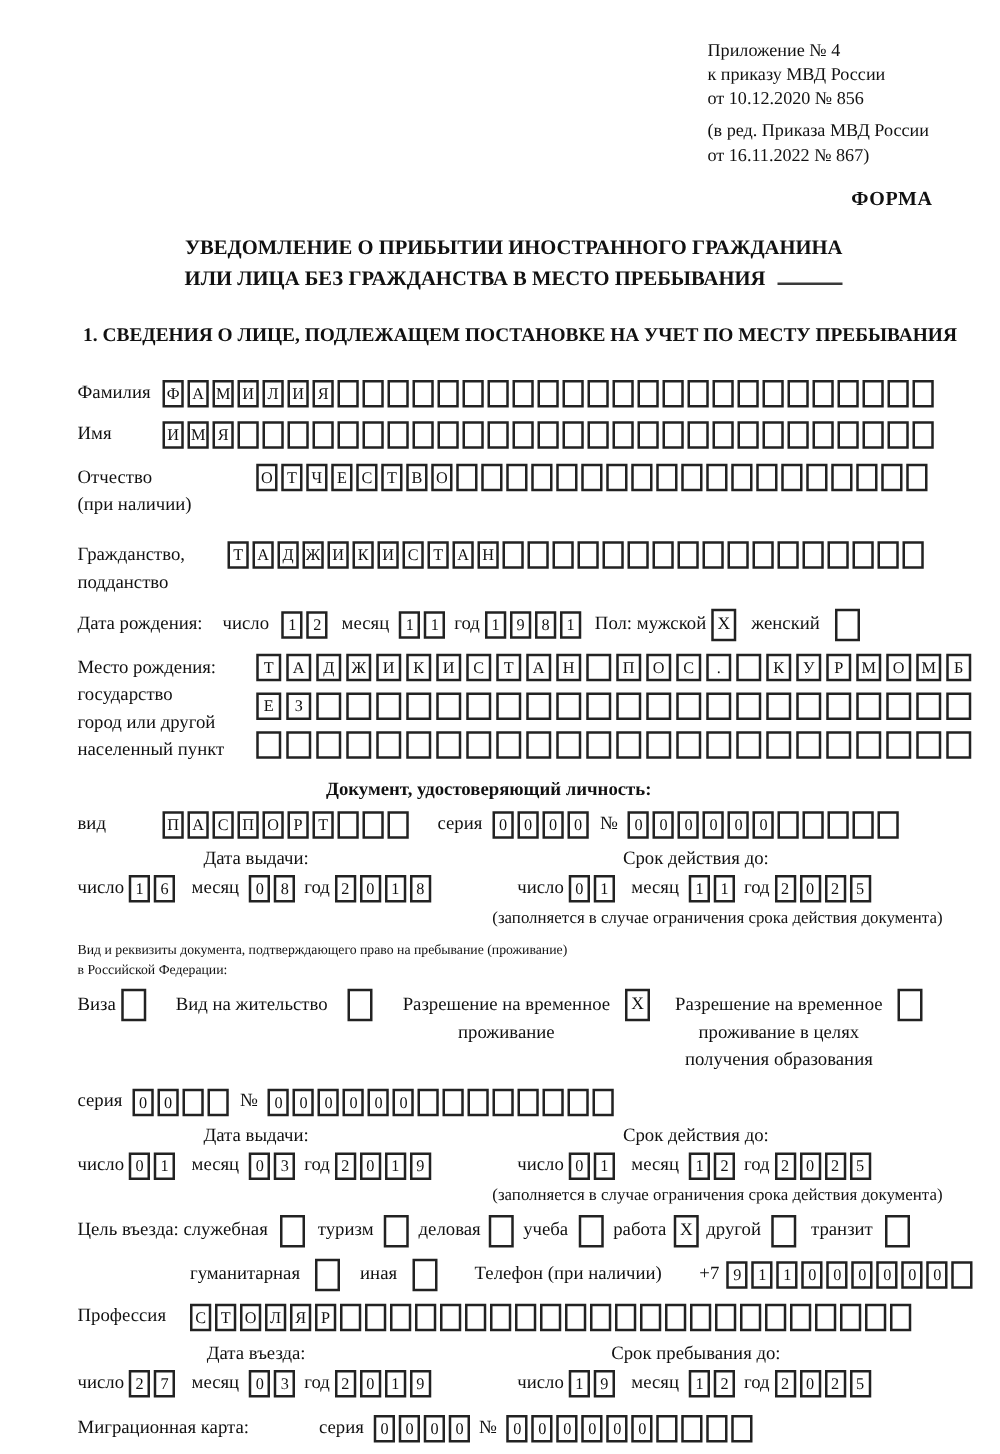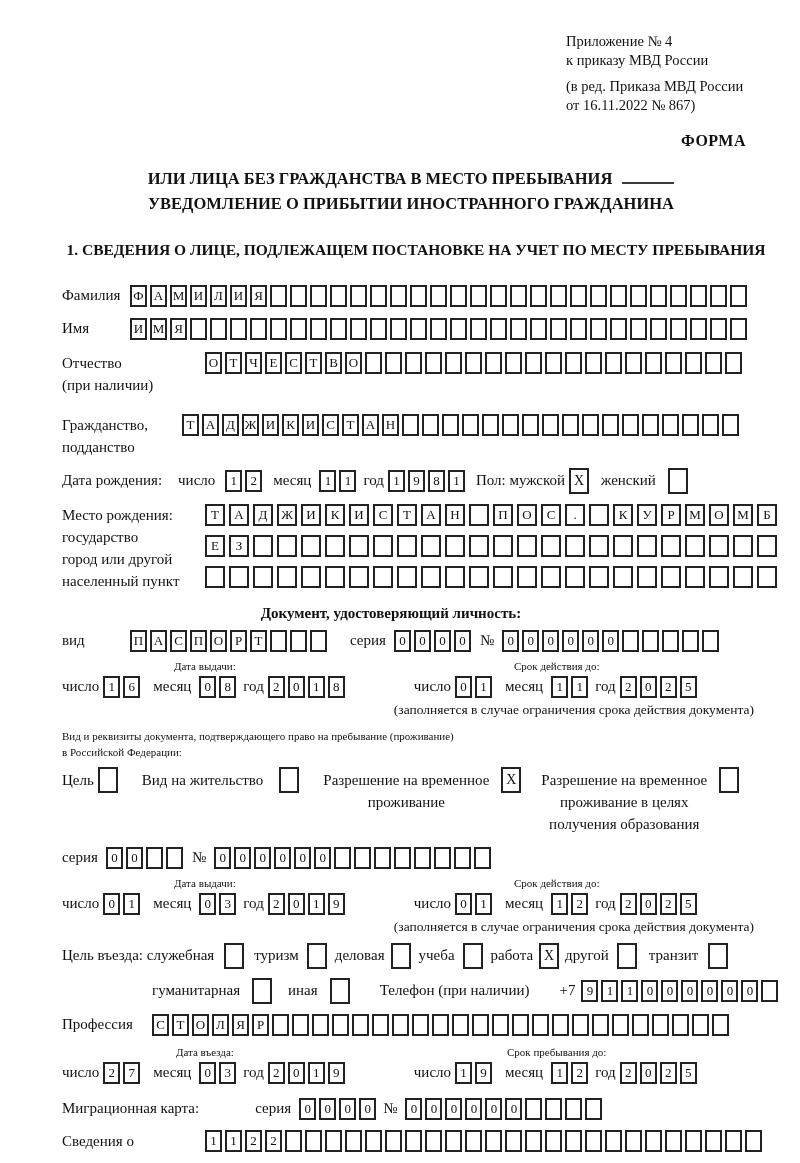--- a/index.html
+++ b/index.html
@@ -45,49 +45,50 @@
   }
   .g4{margin-left:4px}.g6{margin-left:6px}.g8{margin-left:8px}.g10{margin-left:10px}
   .g12{margin-left:12px}.g16{margin-left:16px}.g20{margin-left:20px}.g24{margin-left:24px}
   .g30{margin-left:30px}.g56{margin-left:56px}
 
   .stack .boxes { margin-bottom: 9px; }
 
   .doc-heading { text-align: center; font-weight: bold; font-size: 15px; margin-top: 8px; margin-right: 60px; }
 
   .dates { display: flex; align-items: flex-end; font-size: 15px; }
-  .dgroup .dtitle { text-align: center; margin-bottom: 4px; font-size: 11px; }
+  .dgroup .dtitle { text-align: center; margin-bottom: 4px; font-size: 15px; }
   .drow { display: flex; align-items: center; }
   .vnote { text-align: right; margin-right: 26px; font-size: 13.5px; margin-top: 4px; }
 
   .plain { font-size: 11px; line-height: 1.5; }
 
   .visarow { display: flex; align-items: flex-start; font-size: 15px; }
   .visarow > .lbl { line-height: 26px; }
   .ptext { text-align: center; line-height: 22px; margin-top: 2px; }
 </style>
 </head>
 <body>
 
 <div class="page">
 
   <div class="hdr-note">
     <div>Приложение № 4</div>
     <div>к приказу МВД России</div>
+    <div>от 10.12.2020 № 856</div>
     <div class="gap">(в ред. Приказа МВД России</div>
     <div>от 16.11.2022 № 867)</div>
   </div>
 
   <div class="forma">ФОРМА</div>
 
   <div class="title">
+    <div>УВЕДОМЛЕНИЕ О ПРИБЫТИИ ИНОСТРАННОГО ГРАЖДАНИНА</div>
     <div>
       <span>ИЛИ ЛИЦА БЕЗ ГРАЖДАНСТВА В МЕСТО ПРЕБЫВАНИЯ</span><span class="blank-line"></span>
     </div>
-    <div>УВЕДОМЛЕНИЕ О ПРИБЫТИИ ИНОСТРАННОГО ГРАЖДАНИНА</div>
   </div>
 
   <div class="sec-heading">1. СВЕДЕНИЯ О ЛИЦЕ, ПОДЛЕЖАЩЕМ ПОСТАНОВКЕ НА УЧЕТ ПО МЕСТУ ПРЕБЫВАНИЯ</div>
 
   <div class="frow" style="margin-top:26px">
     <span class="lbl w68">Фамилия</span>
     <span class="boxes">
         <span class="box">Ф</span>
         <span class="box">А</span>
         <span class="box">М</span>
@@ -430,21 +431,21 @@
           </span>
       </div>
     </div>
   </div>
   <div class="vnote">(заполняется в случае ограничения срока действия документа)</div>
 
   <div class="plain" style="margin-top:10px">Вид и реквизиты документа, подтверждающего право на пребывание (проживание)</div>
   <div class="plain">в Российской Федерации:</div>
 
   <div class="visarow" style="margin-top:6px">
-    <span class="lbl">Цель</span>
+    <span class="lbl">Виза</span>
     <span class="cbox g4"></span>
     <span class="lbl g24">Вид на жительство</span>
     <span class="cbox g16"></span>
     <span class="ptext g24">
       <div>Разрешение на временное</div>
       <div>проживание</div>
     </span>
     <span class="cbox g12">X</span>
     <span class="ptext g20">
       <div>Разрешение на временное</div>

